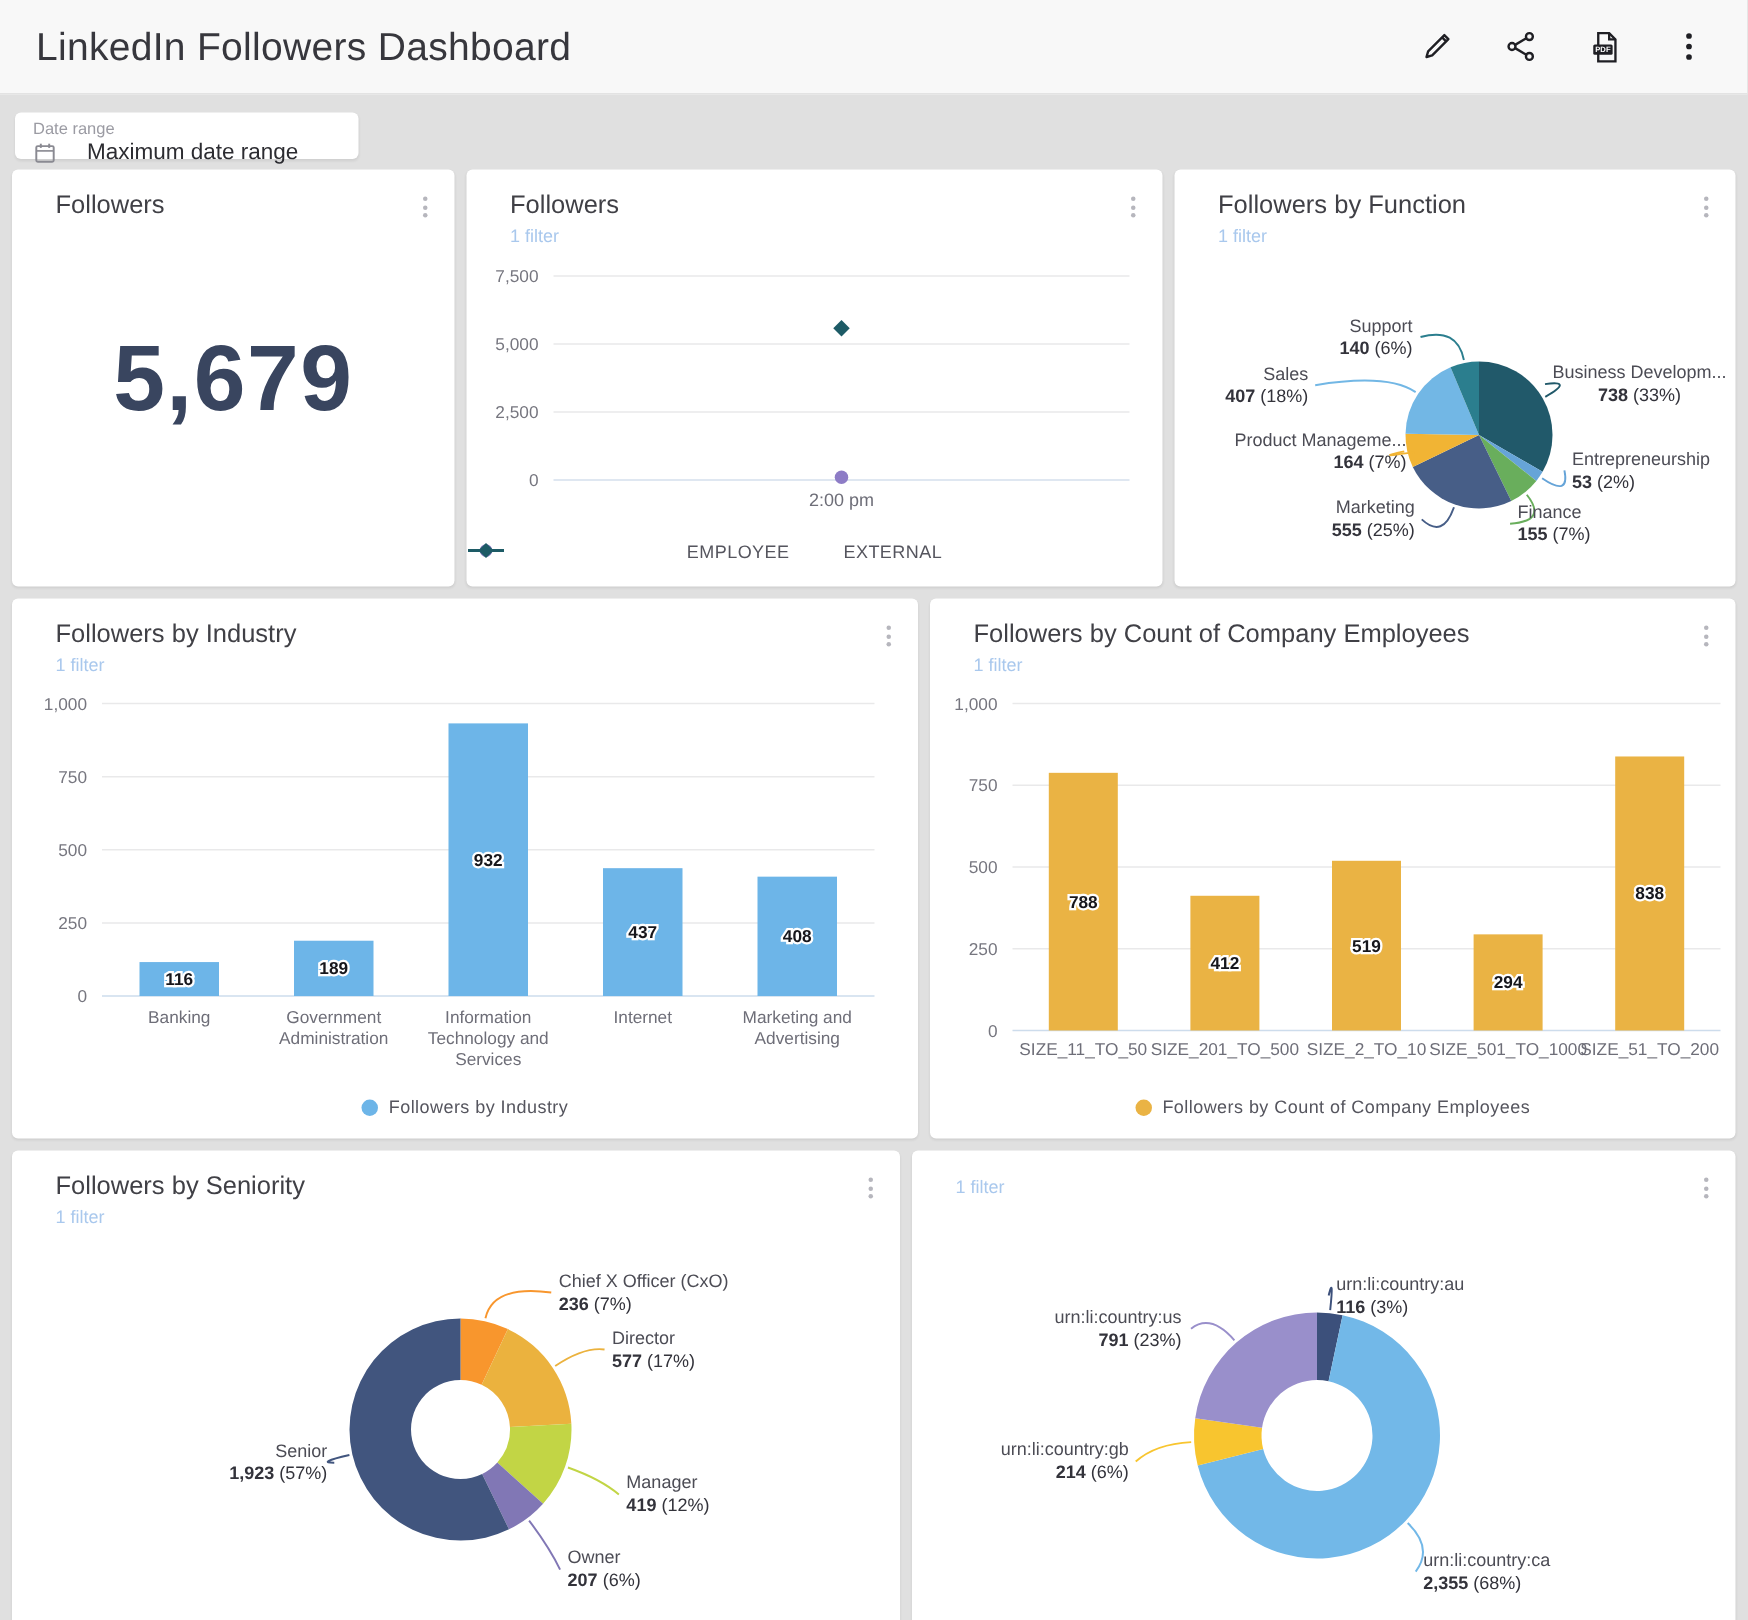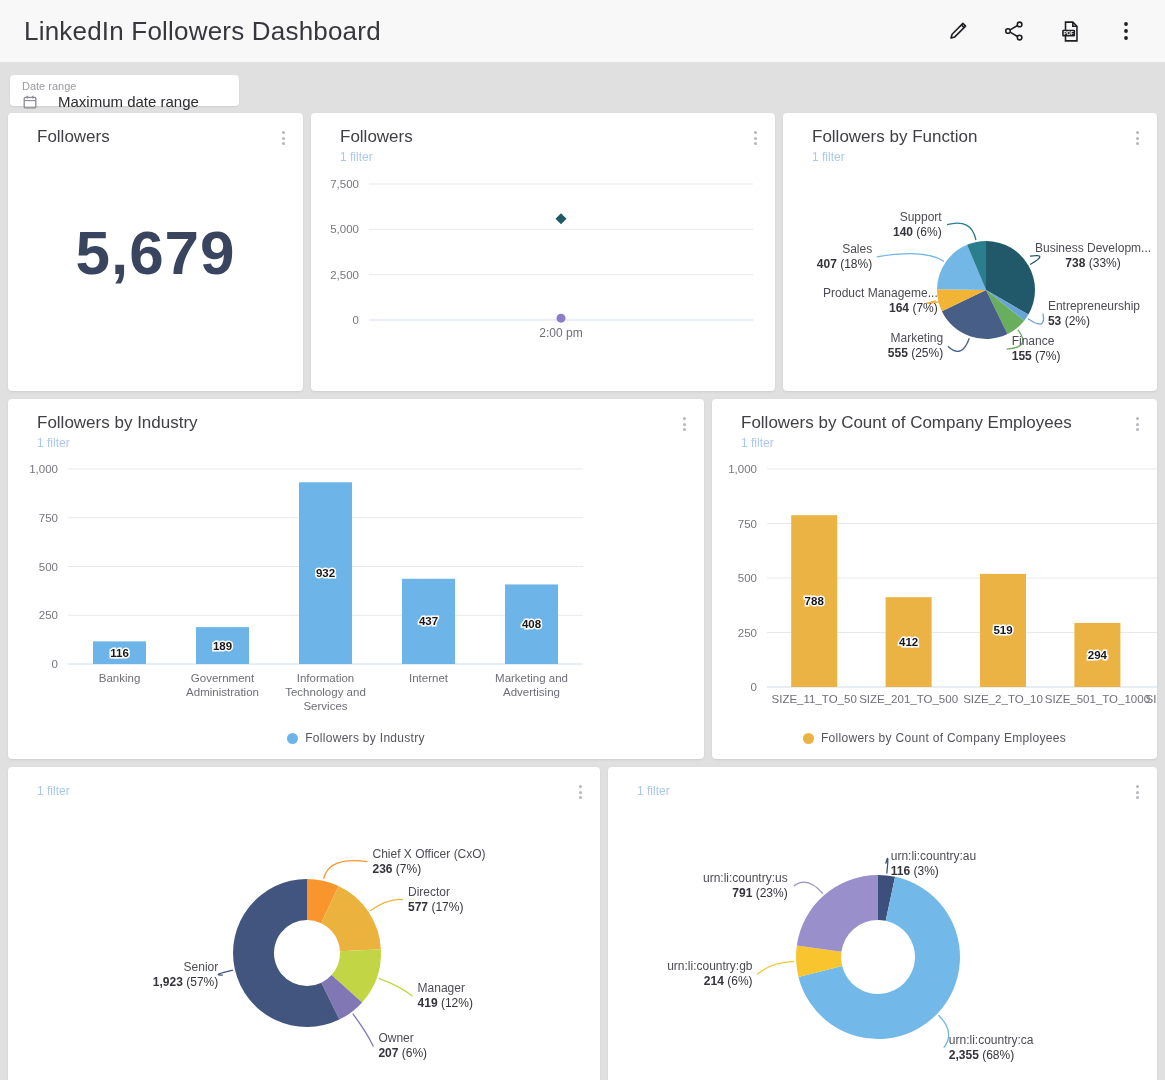--- a/index.html
+++ b/index.html
@@ -135,20 +135,36 @@
             <line x1="58" y1="161.66666666666669" x2="442" y2="161.66666666666669" stroke="#e9e9ea" stroke-width="1"></line>
             <text x="48" y="165.66666666666669" text-anchor="end" class="axis-text">2,500</text>
             <line x1="58" y1="116.33333333333334" x2="442" y2="116.33333333333334" stroke="#e9e9ea" stroke-width="1"></line>
             <text x="48" y="120.33333333333334" text-anchor="end" class="axis-text">5,000</text>
             <line x1="58" y1="71" x2="442" y2="71" stroke="#e9e9ea" stroke-width="1"></line>
             <text x="48" y="75" text-anchor="end" class="axis-text">7,500</text>
             <circle cx="250" cy="205.18666666666667" r="4.5" fill="#8d7cc6"></circle>
             <path d="M 250 100.316 L 255.5 105.816 L 250 111.316 L 244.5 105.816 Z" fill="#1d5b66"></path>
             <text x="250" y="224" text-anchor="middle" class="xtick">2:00 pm</text>
           </svg>
+          <div class="legend-row" style="bottom: 16px;">
+            <div class="legend-item">
+              <svg width="26" height="12">
+                <line x1="1" y1="6" x2="25" y2="6" stroke="#8d7cc6" stroke-width="2"></line>
+                <circle cx="13" cy="6" r="4.2" fill="#8d7cc6"></circle>
+              </svg>
+              <span>EMPLOYEE</span>
+            </div>
+            <div class="legend-item">
+              <svg width="26" height="12">
+                <line x1="1" y1="6" x2="25" y2="6" stroke="#1d5b66" stroke-width="2"></line>
+                <path d="M13 1 L18.2 6 L13 11 L7.8 6 Z" fill="#1d5b66"></path>
+              </svg>
+              <span>EXTERNAL</span>
+            </div>
+          </div>
         </div>
     </section>
 
     <section class="card" style="flex:1">
       <div class="card-head">
         <div class="card-title">Followers by Function</div>
         <div class="card-filter">1 filter</div>
       </div>
       <div class="kebab">
           <i></i>
@@ -198,21 +214,21 @@
           </div>
           <div class="pie-label" style="text-align: right; left: 110.013px; top: 96.6944px;">
             <div class="pl-name">Support</div>
             <div class="pl-val"><b>140</b> (6%)</div>
           </div>
         </div>
     </section>
   </div>
 
   <div class="row row2">
-    <section class="card" style="width:696px">
+    <section class="card" style="width:604px">
       <div class="card-head">
         <div class="card-title">Followers by Industry</div>
         <div class="card-filter">1 filter</div>
       </div>
       <div class="kebab">
           <i></i>
           <i></i>
           <i></i>
         </div>
       <div class="chart-abs" id="chart-industry">
@@ -300,20 +316,21 @@
               <span>Followers by Count of Company Employees</span>
             </div>
           </div>
         </div>
     </section>
   </div>
 
   <div class="row row3">
     <section class="card" style="width:592px">
       <div class="card-head">
+        <div class="card-title">Followers by Seniority</div>
         <div class="card-filter">1 filter</div>
       </div>
       <div class="kebab">
           <i></i>
           <i></i>
           <i></i>
         </div>
       <div class="chart-abs" id="chart-seniority">
           <svg width="592" height="360">
             <path d="M 299 112 A 74 74 0 0 1 330.5902328115748 119.08171258235534 L 313.0875362538104 156.15806101645575 A 33 33 0 0 0 299 153 Z" fill="#f8962d"></path>

